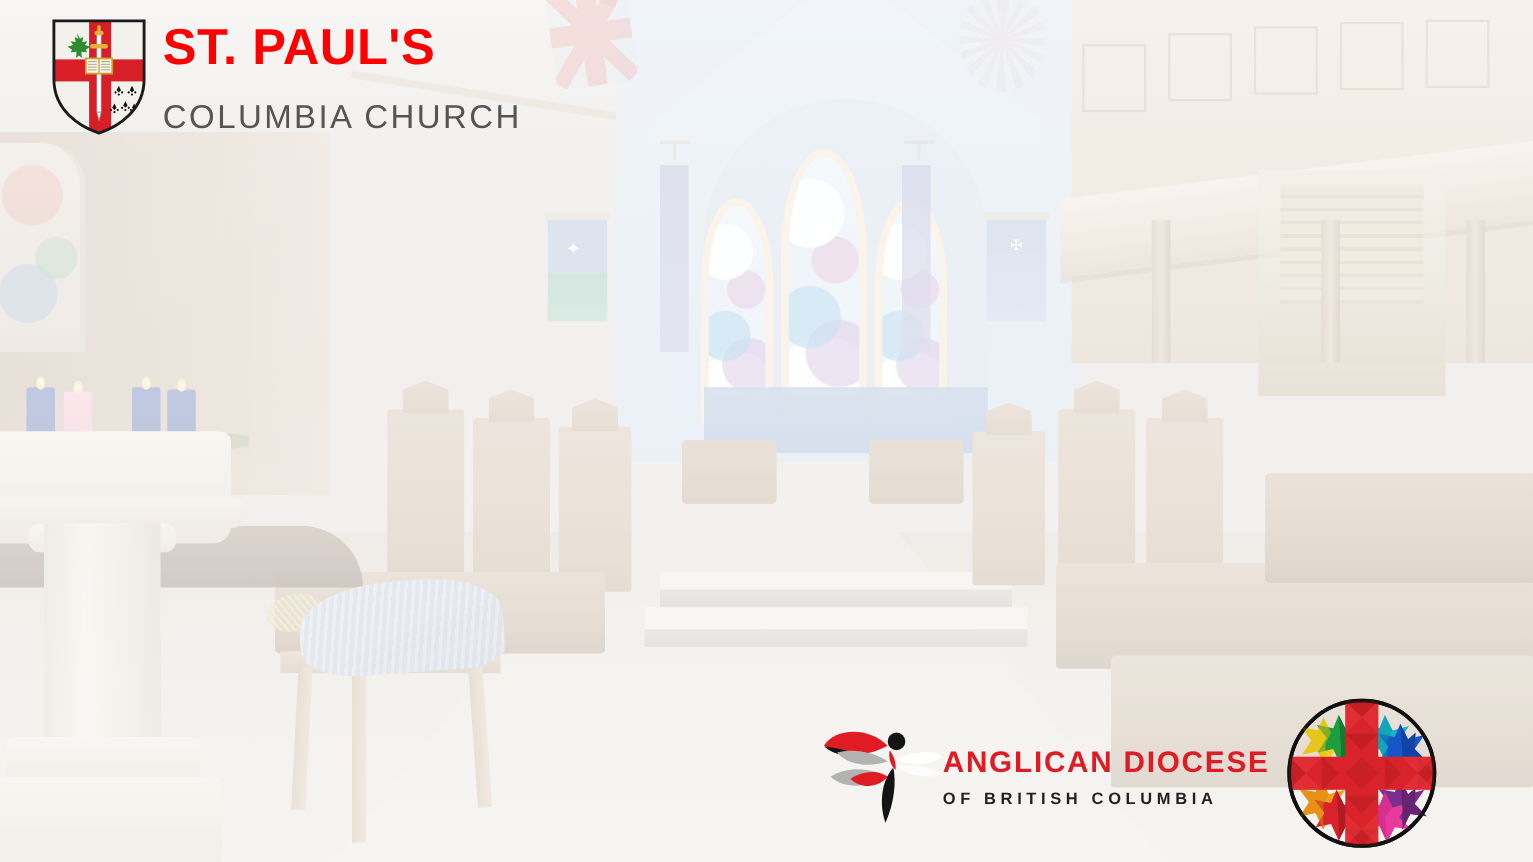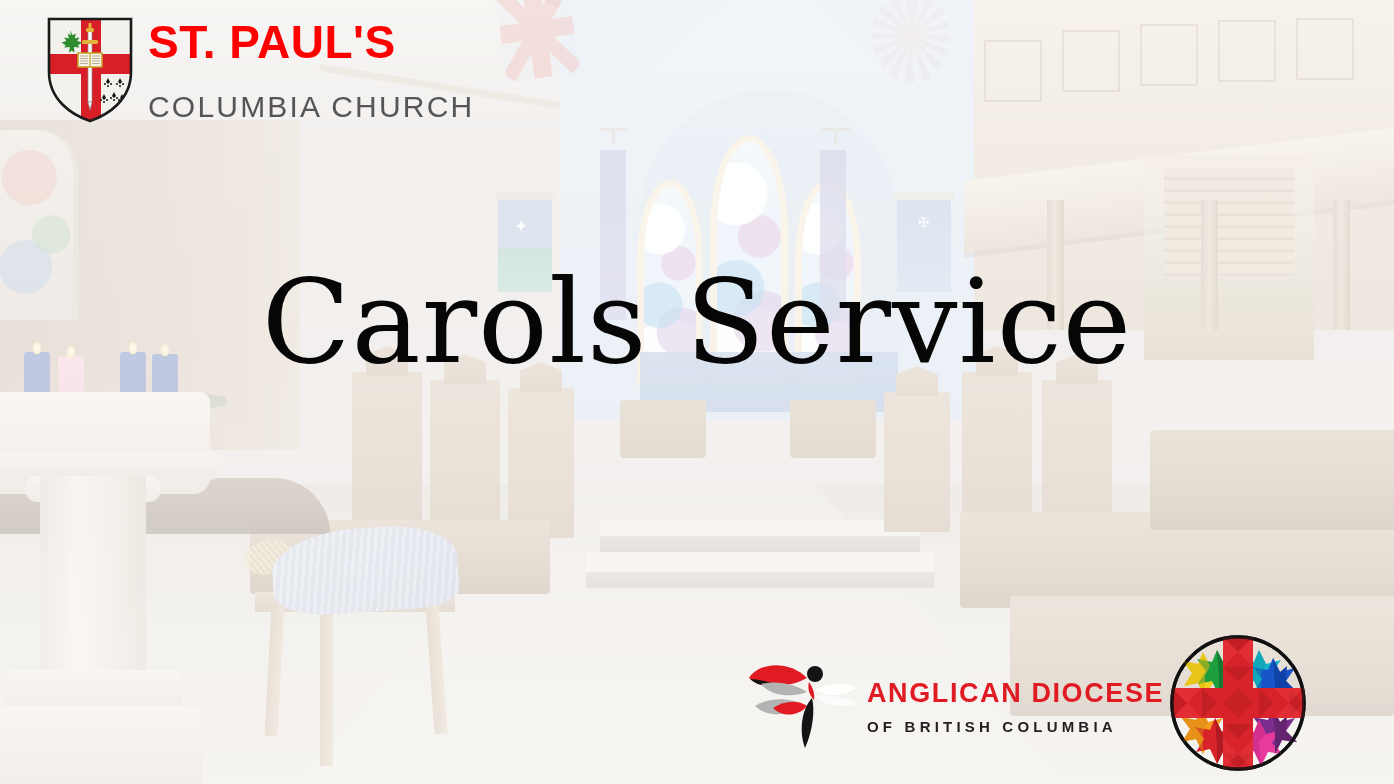--- a/index.html
+++ b/index.html
@@ -328,21 +328,21 @@
     line-height:1.10;
     font-weight:normal;
     letter-spacing:1px;
     padding:0 40px;
   }
   .headline .l1,.headline .l2{ display:block; white-space:nowrap; }
 
   
   .diocese{
     position:absolute; left:745px; top:648px;
-    display:flex; align-items:center; gap:10px;
+    display:flex; align-items:center; 
   }
   .dio-text{ display:flex; flex-direction:column; line-height:1; padding-top:6px; }
   .dio-line1{
     font-size:27px; font-weight:bold; letter-spacing:1.6px;
   }
   .dio-line2{
     font-size:15px; font-weight:bold; letter-spacing:4.2px; margin-top:12px;
   }
 
   
@@ -549,21 +549,20 @@
       <path d="M3,3 H85 V56 C85,84 62,99 44,105 C26,99 3,84 3,56 Z" fill="none" stroke="#1A1A1A" stroke-width="2.6"></path>
     </svg>
 
     <div class="logo-text">
       <span class="logo-title" style="color:#FF0000;">ST. PAUL'S</span>
       <span class="logo-sub" style="color:#555555;">COLUMBIA CHURCH</span>
     </div>
   </div>
 
   <h1 class="headline">
-    <span class="l2">Carols Service</span>
   </h1>
 
   <div class="diocese">
     <svg width="112" height="112" viewBox="0 0 112 112">
 
       <path d="M4,30 C14,14 44,12 62,30 C44,40 16,42 4,30 Z" fill="#E01B23"></path>
       <path d="M5,31 C13,38 24,40 33,37 C24,34 13,31 5,31 Z" fill="#141414"></path>
 
       <path d="M16,36 C32,32 50,36 62,44 C46,50 26,48 16,36 Z" fill="#B3B3B3"></path>
 

